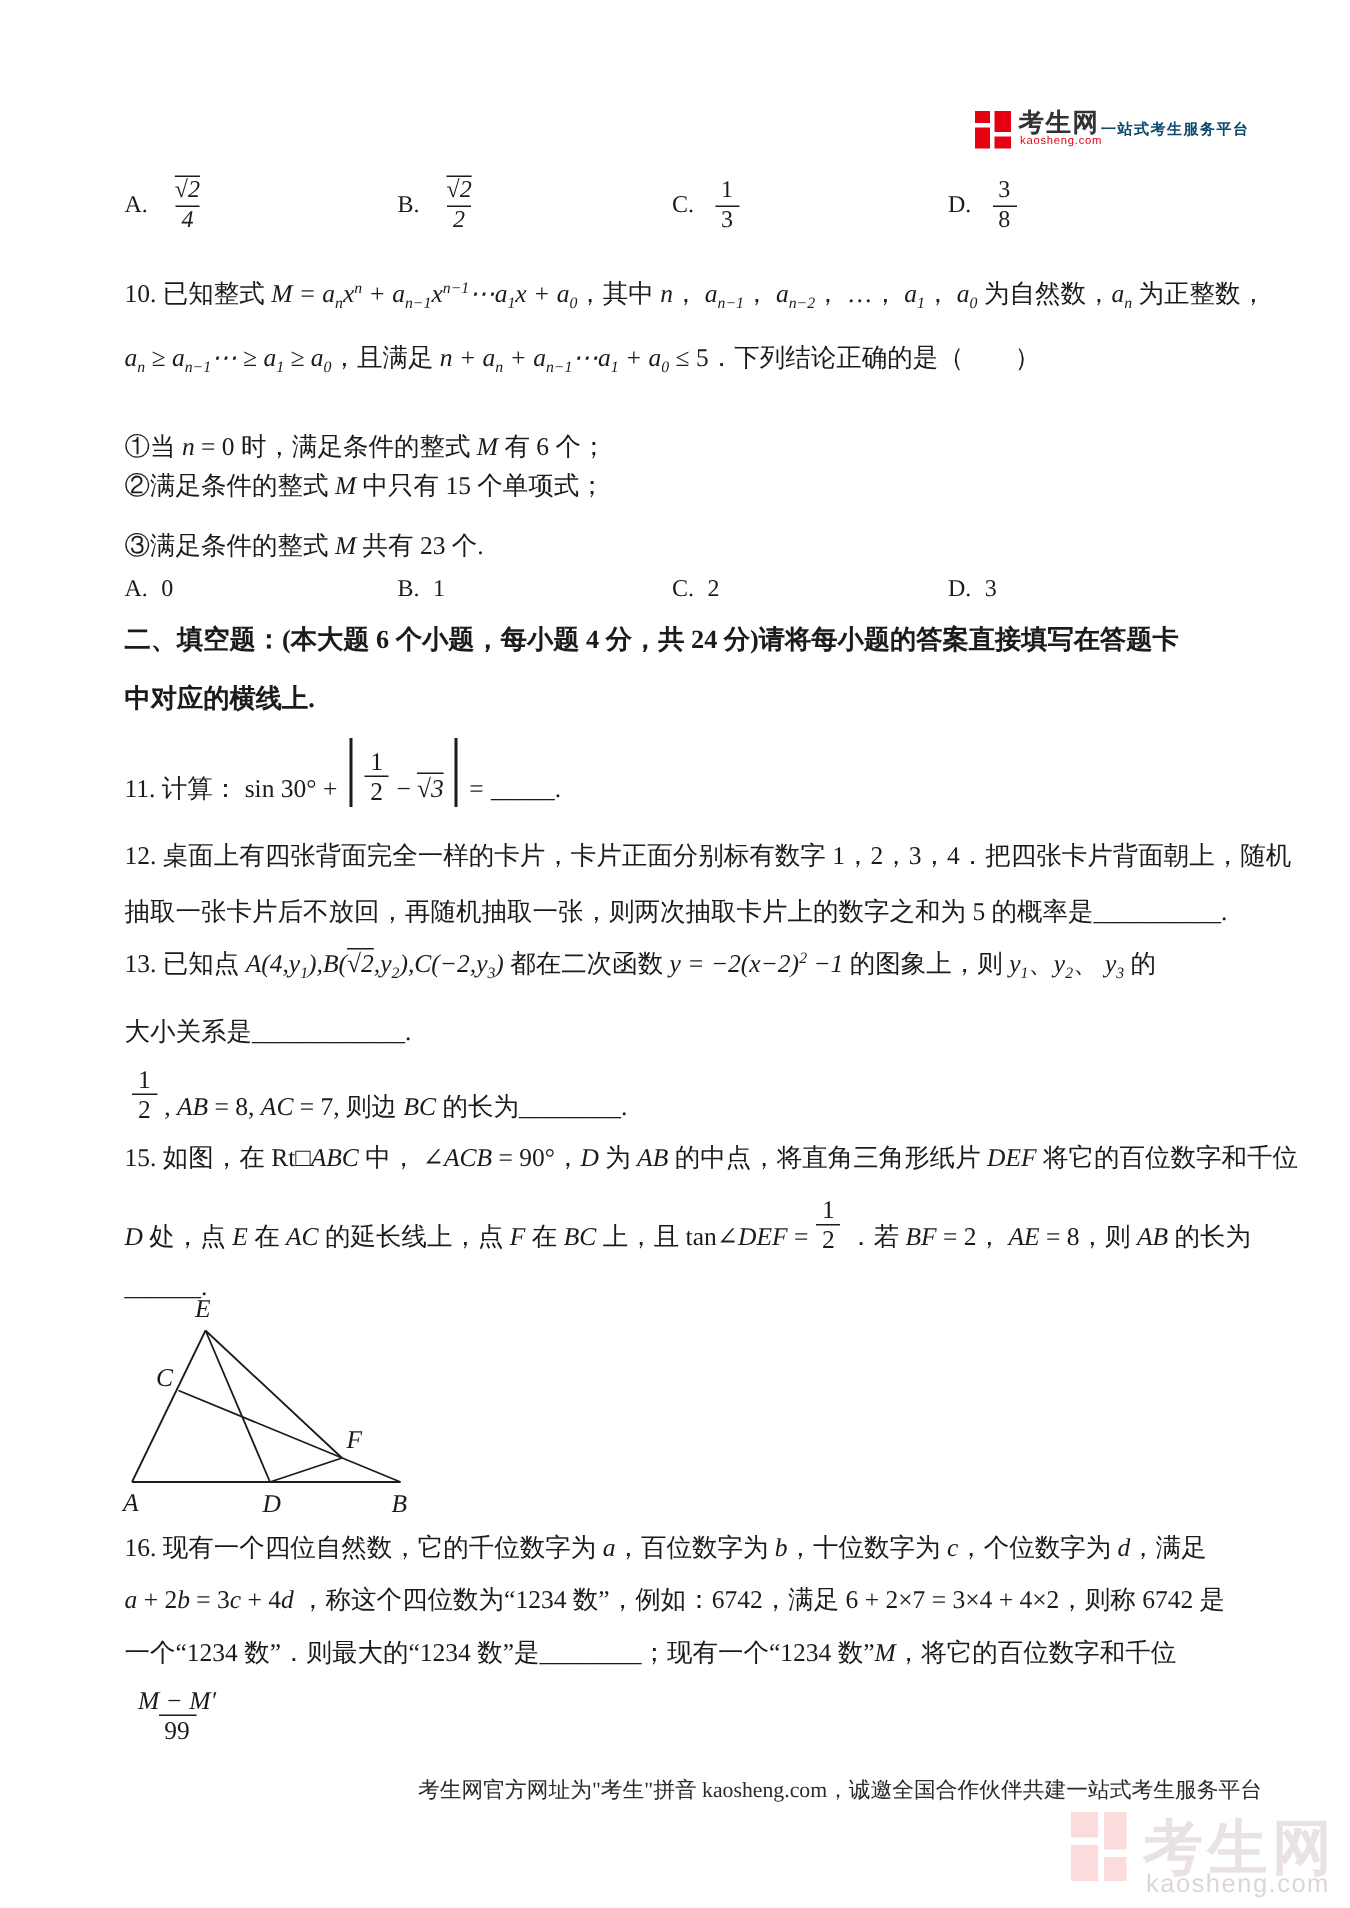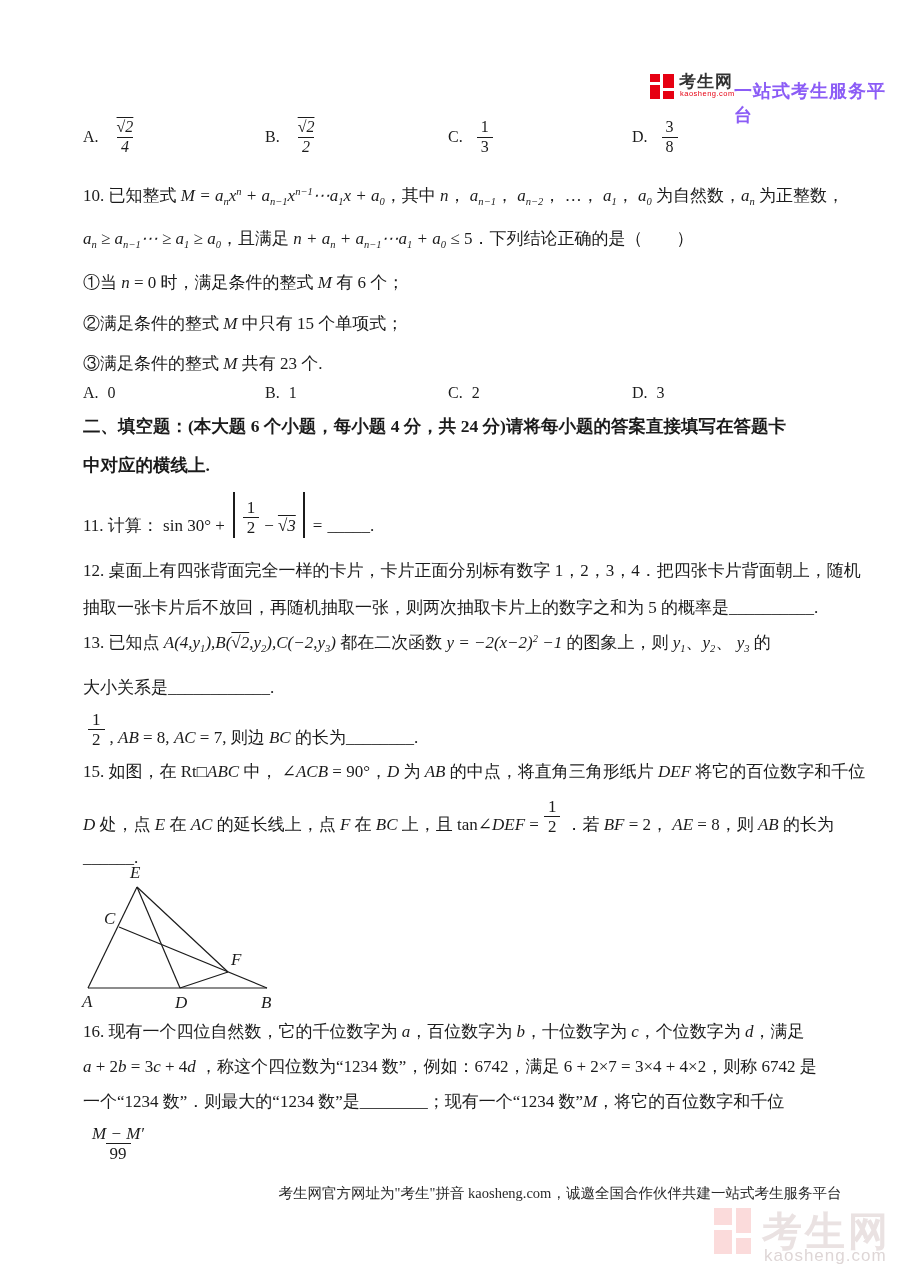--- a/index.html
+++ b/index.html
@@ -23,21 +23,21 @@
   .frac .den { border-top: 1px solid #1b1b1b; }
   .absbar { width: 2px; height: 46px; background: #1b1b1b; display: inline-block; margin: 0 3px; flex: 0 0 auto; }
   .opt-row { position: absolute; left: 83px; width: 760px; }
   .opt { position: absolute; display: flex; align-items: center; top: 0; height: 100%; }
   .opt .opt-label { margin-right: 9px; }
   
   .logo-block { position: absolute; background: #e60012; }
   .wm-block { position: absolute; background: #fbdbdb; }
   .brand-name { position: absolute; left: 679px; top: 70px; font-family: "Liberation Sans", sans-serif; font-weight: 700; font-size: 17px; color: #333333; letter-spacing: 1px; }
   .brand-domain { position: absolute; left: 680px; top: 89px; font-family: "Liberation Sans", sans-serif; font-size: 7.5px; color: #e60012; letter-spacing: 0.5px; }
-  .brand-tagline { position: absolute; left: 734px; top: 79px; font-family: "Liberation Sans", sans-serif; font-weight: 700; font-size: 18px; color: #8b5cf6; letter-spacing: 1px; }
+  .brand-tagline { position: absolute; left: 734px; top: 79px; font-family: "Liberation Sans", sans-serif; font-weight: 700; font-size: 10px; color: #0c4a6e; letter-spacing: 1px; }
   .footer { position: absolute; top: 1184px; left: 560px; transform: translateX(-50%); white-space: nowrap; font-size: 14.5px; color: #2a2a2a; }
   .wm-brand { position: absolute; left: 762px; top: 1204px; font-family: "Liberation Sans", sans-serif; font-weight: 700; font-size: 40px; color: #eae2e2; letter-spacing: 3px; }
   .wm-domain { position: absolute; left: 764px; top: 1246px; font-family: "Liberation Sans", sans-serif; font-size: 17px; color: #ded6d6; letter-spacing: 1px; }
   svg.figure { position: absolute; left: 78px; top: 860px; }
   svg.figure line { stroke: #1b1b1b; stroke-width: 1.2; }
   svg.figure text { font-family: "Liberation Serif", serif; font-style: italic; font-size: 17px; fill: #1b1b1b; }
 </style>
 </head>
 <body>
 
@@ -79,21 +79,21 @@
     <span class="opt-label">D.</span>
     <span class="frac">
       <span class="num">3</span>
       <span class="den">8</span>
     </span>
   </div>
 </div>
 
 <div class="line" style="top:184px;"><span>10. 已知整式 </span><span class="math">M</span><span class="math"> = </span><span class="math">a</span><sub class="math">n</sub><span class="math">x</span><sup class="math">n</sup><span class="math"> + </span><span class="math">a</span><sub class="math">n−1</sub><span class="math">x</span><sup class="math">n−1</sup><span class="math">⋯</span><span class="math">a</span><sub class="math">1</sub><span class="math">x</span><span class="math"> + </span><span class="math">a</span><sub class="math">0</sub><span>，其中 </span><span class="math">n</span><span>， </span><span class="math">a</span><sub class="math">n−1</sub><span>， </span><span class="math">a</span><sub class="math">n−2</sub><span>， …， </span><span class="math">a</span><sub class="math">1</sub><span>， </span><span class="math">a</span><sub class="math">0</sub><span> 为自然数，</span><span class="math">a</span><sub class="math">n</sub><span> 为正整数，</span></div>
 <div class="line" style="top:227px;"><span class="math">a</span><sub class="math">n</sub><span class="math"> ≥ </span><span class="math">a</span><sub class="math">n−1</sub><span class="math">⋯ ≥ </span><span class="math">a</span><sub class="math">1</sub><span class="math"> ≥ </span><span class="math">a</span><sub class="math">0</sub><span>，且满足 </span><span class="math">n</span><span class="math"> + </span><span class="math">a</span><sub class="math">n</sub><span class="math"> + </span><span class="math">a</span><sub class="math">n−1</sub><span class="math">⋯</span><span class="math">a</span><sub class="math">1</sub><span class="math"> + </span><span class="math">a</span><sub class="math">0</sub><span> ≤ 5．下列结论正确的是（　　）</span></div>
-<div class="line" style="top:271px;"><span>①当 </span><span class="math">n</span><span> = 0 时，满足条件的整式 </span><span class="math">M</span><span> 有 6 个；</span></div>
+<div class="line" style="top:286px;"><span>①当 </span><span class="math">n</span><span> = 0 时，满足条件的整式 </span><span class="math">M</span><span> 有 6 个；</span></div>
 <div class="line" style="top:312px;"><span>②满足条件的整式 </span><span class="math">M</span><span> 中只有 15 个单项式；</span></div>
 <div class="line" style="top:352px;"><span>③满足条件的整式 </span><span class="math">M</span><span> 共有 23 个.</span></div>
 
 <div class="opt-row" style="top:381px; height:24px;">
   <div class="opt" style="left:0;">
     <span class="opt-label">A.</span>
     <span>0</span>
   </div>
   <div class="opt" style="left:182px;">
     <span class="opt-label">B.</span>

